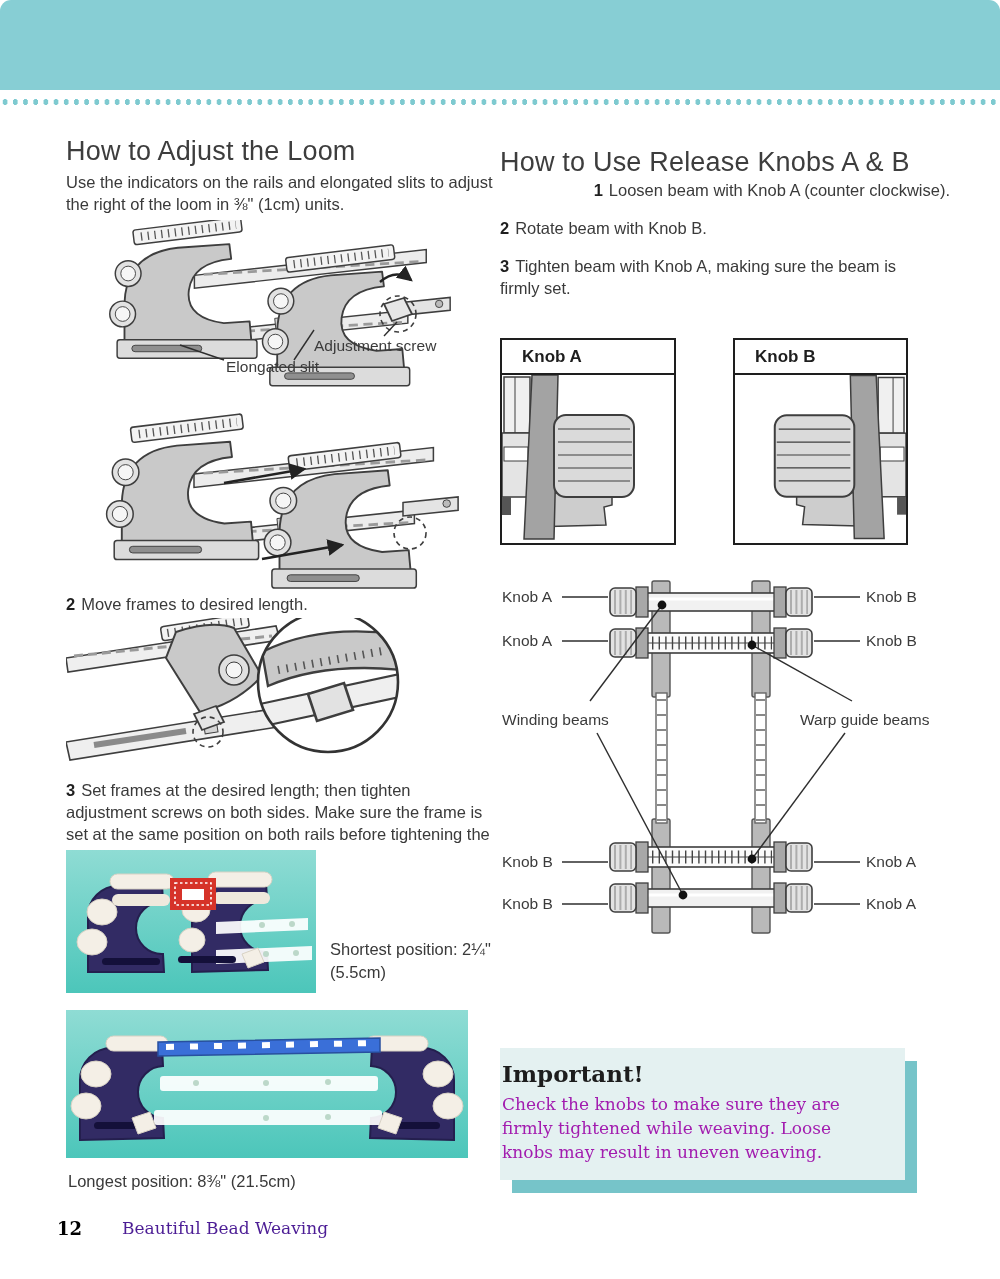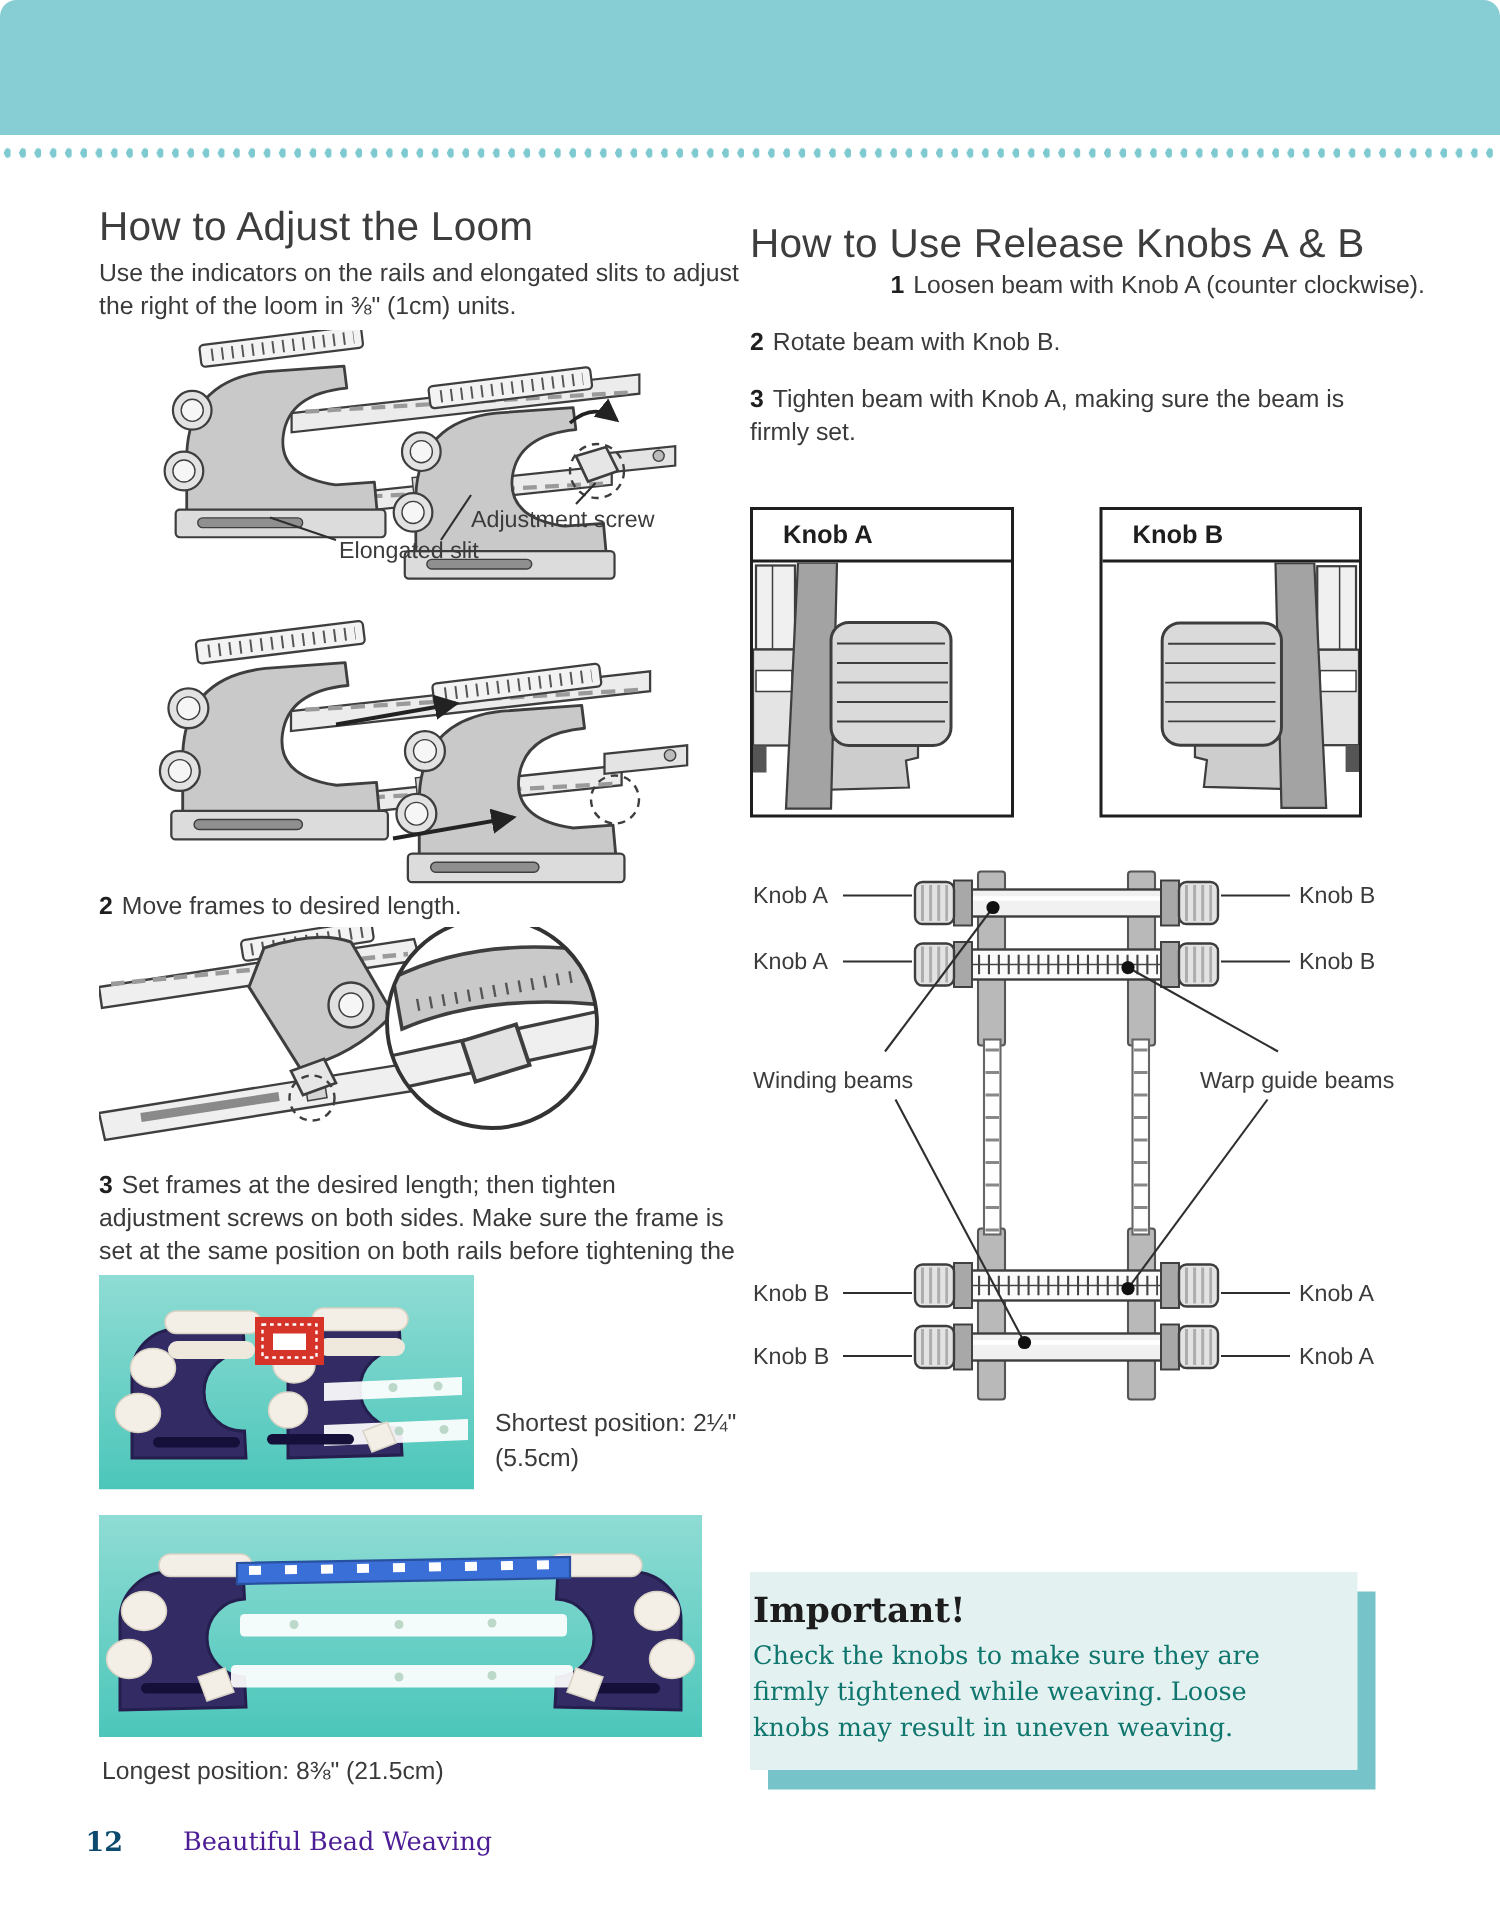--- a/index.html
+++ b/index.html
@@ -15,22 +15,22 @@
   .step{font-size:16.5px;line-height:1.32;color:#3a3a3a;}
   .step .num{font-weight:bold;color:#1f1f1f;margin-right:6px;}
   .caption{font-size:16.5px;line-height:1.4;color:#3a3a3a;}
   .knob-box{border:2px solid #1e1e1e;background:#fff;box-sizing:border-box;}
   .knob-box .kb-head{height:33px;border-bottom:2px solid #1e1e1e;display:flex;align-items:center;
       padding-left:20px;font-weight:bold;font-size:17px;color:#1e1e1e;}
   .important{background:#e4f1f1;box-shadow:12px 13px 0 0 #76c4c9;box-sizing:border-box;
       padding:12px 20px 16px 2px;}
   .important .imp-title{font-family:"DejaVu Serif",serif;font-weight:bold;font-size:23px;
       color:#1d1d1d;margin:0 0 5px 0;}
-  .important .imp-body{font-family:"DejaVu Serif",serif;font-size:17px;line-height:1.42;color:#0f766e;}
-  .footer-num{font-family:"DejaVu Serif",serif;font-weight:bold;font-size:18px;color:#0c4a6e;}
+  .important .imp-body{font-family:"DejaVu Serif",serif;font-size:17px;line-height:1.42;color:#a21caf;}
+  .footer-num{font-family:"DejaVu Serif",serif;font-weight:bold;font-size:18px;color:#000000;}
   .footer-title{font-family:"DejaVu Serif",serif;font-size:17px;color:#4c1d95;}
   svg text{font-family:"Liberation Sans",sans-serif;font-size:15.5px;fill:#3b3b3b;}
 </style>
 </head>
 <body>
 
 <div class="page">
 
   <svg width="0" height="0" style="position:absolute" aria-hidden="true">
     <defs>

